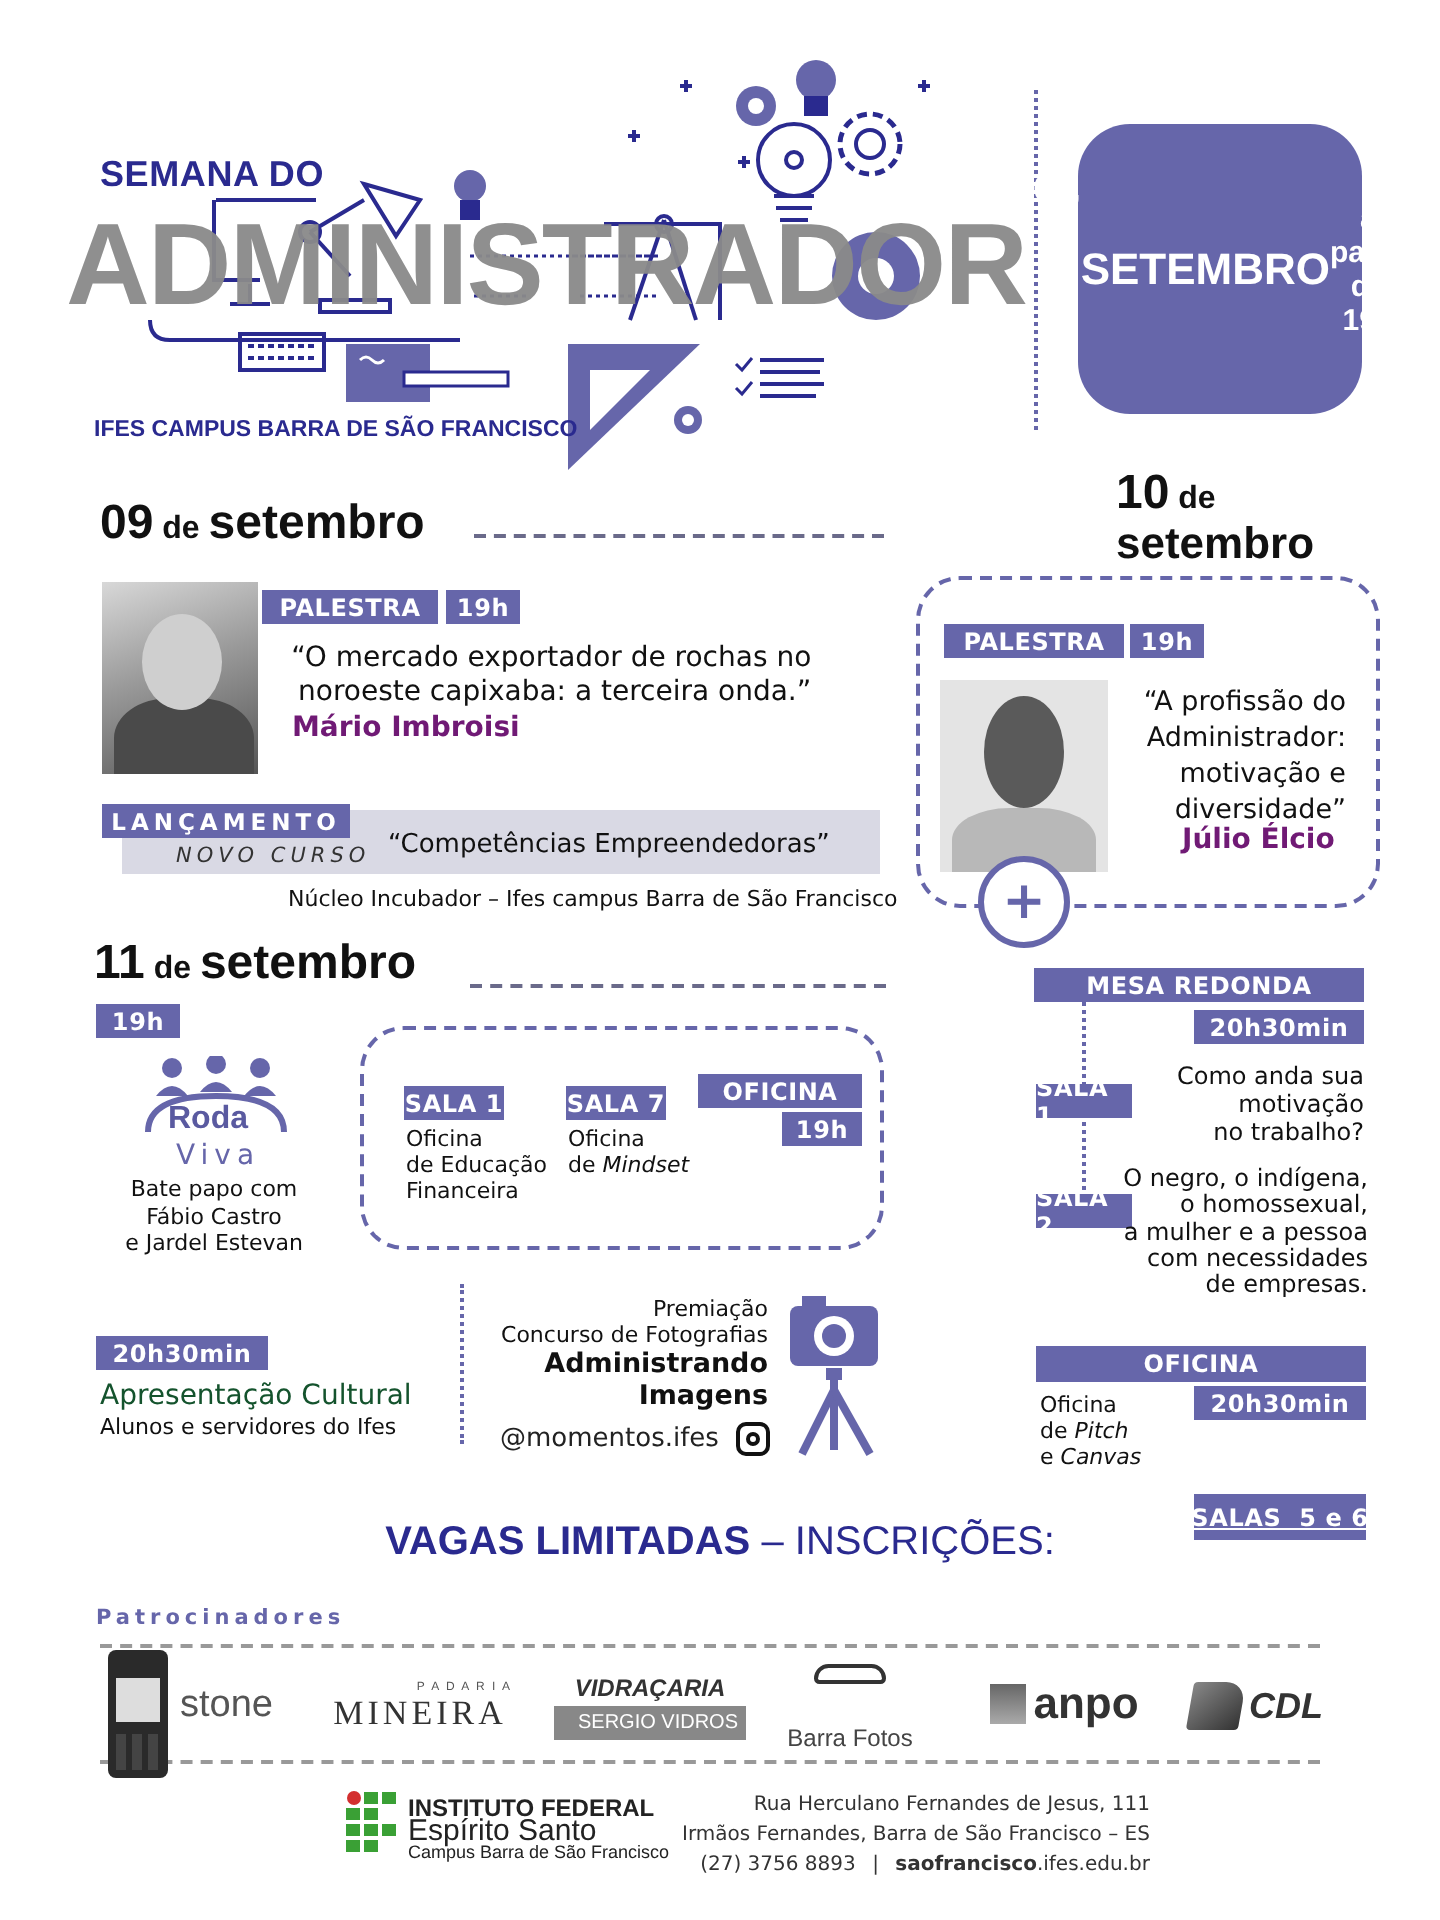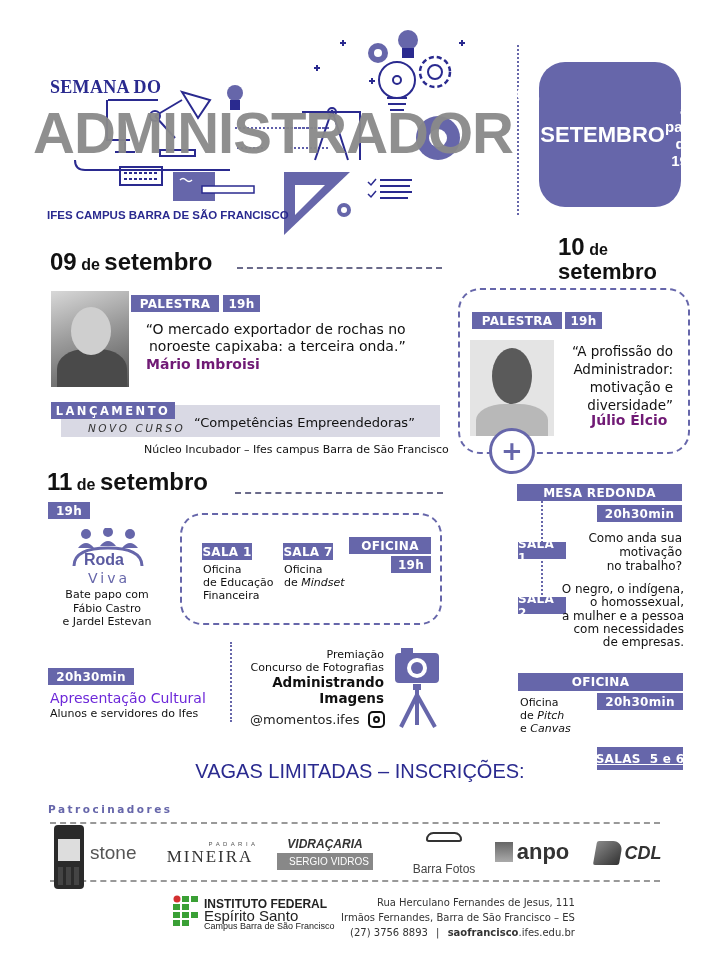--- a/index.html
+++ b/index.html
@@ -9,21 +9,21 @@
   .tag { position: absolute; background: #6666aa; color: #fff; font-family: "DejaVu Sans", sans-serif; font-weight: bold; font-size: 12px; display: flex; align-items: center; justify-content: center; letter-spacing: 0.3px; }
   .day-title { position: absolute; font-family: "Liberation Sans", sans-serif; font-weight: bold; color: #111; white-space: nowrap; }
   .day-title .num { font-size: 24px; }
   .day-title .de { font-size: 16px; }
   .day-title .mes { font-size: 24px; }
   .dash-h { position: absolute; border-top: 2px dashed #6a6a8a; height: 0; }
   .dot-v { position: absolute; border-left: 2px dotted #6666aa; width: 0; }
   .box-dash { position: absolute; border: 2px dashed #6666aa; border-radius: 22px; }
 
   
-  .semana { left: 50px; top: 77px; font-family: Liberation Serif, serif; font-weight: bold; color: #2a2a8f; font-size: 18px; letter-spacing: 0.3px; }
+  .semana { left: 50px; top: 77px; font-family: Liberation Sans, sans-serif; font-weight: bold; color: #2a2a8f; font-size: 18px; letter-spacing: 0.3px; }
   .adm { left: 33px; top: 104px; font-family: "Liberation Sans", sans-serif; font-weight: bold; color: #8a8a8a; font-size: 58px; letter-spacing: -1px; line-height: 1; opacity: 0.95; }
   .campus { left: 47px; top: 209px; font-family: "Liberation Sans", sans-serif; font-weight: bold; color: #2a2a8f; font-size: 11.5px; }
   .datebox { left: 539px; top: 62px; width: 142px; height: 145px; border-radius: 26px; background: #6666aa; color: #fff; display:flex; flex-direction: row; justify-content: center; align-items: center; font-family: "Liberation Sans", sans-serif; font-weight: bold; text-align:center; }
   .datebox .l1 { font-size: 17px; }
   .datebox .l2 { font-size: 22px; margin: 2px 0; }
   .datebox .l3 { font-size: 15px; }
 
   .quote { font-family: "DejaVu Sans", sans-serif; font-size: 14px; color: #111; line-height: 17px; }
   .speaker { font-family: "DejaVu Sans", sans-serif; font-weight: bold; color: #701a75; font-size: 14px; }
   .photo { position: absolute; background: linear-gradient(160deg, #d8d8d8 0%, #9a9a9a 45%, #555 100%); overflow: hidden; }
@@ -229,21 +229,21 @@
   <div>Oficina</div>
   <div><span>de </span><i>Mindset</i></div>
 </div>
 <div class="tag" style="left:349px;top:537px;width:82px;height:17px;">OFICINA</div>
 <div class="tag" style="left:391px;top:556px;width:40px;height:17px;">19h</div>
 
 <div class="dash-h" style="left:180px;top:627px;width:0px;"></div>
 <div class="dot-v" style="left:230px;top:642px;height:80px;"></div>
 
 <div class="tag" style="left:48px;top:668px;width:86px;height:17px;">20h30min</div>
-<div class="abs" style="left:50px;top:690px;font-family:'DejaVu Sans',sans-serif;font-size:14px;color:#6d28d9;">Apresentação Cultural</div>
+<div class="abs" style="left:50px;top:690px;font-family:'DejaVu Sans',sans-serif;font-size:14px;color:#14532d;">Apresentação Cultural</div>
 <div class="abs small" style="left:50px;top:707px;">Alunos e servidores do Ifes</div>
 
 <div class="abs" style="left:240px;top:648px;width:144px;text-align:right;font-family:'DejaVu Sans',sans-serif;color:#111;">
   <div class="small">Premiação</div>
   <div class="small">Concurso de Fotografias</div>
   <div style="font-weight:bold;font-size:13.5px;line-height:16px;">Administrando</div>
   <div style="font-weight:bold;font-size:13.5px;line-height:16px;">Imagens</div>
 </div>
 <div class="abs" style="left:250px;top:712px;font-family:'DejaVu Sans',sans-serif;font-size:13px;color:#222;">@momentos.ifes</div>
 <div class="abs" style="left:368px;top:711px;width:17px;height:17px;border:2.5px solid #111;border-radius:5px;">
@@ -256,41 +256,41 @@
     <circle cx="24" cy="23" r="10" fill="#fff"></circle>
     <circle cx="24" cy="23" r="6" fill="#6666aa"></circle>
     <rect x="20" y="39" width="8" height="6" fill="#6666aa"></rect>
     <line x1="24" y1="45" x2="24" y2="80" stroke="#6666aa" stroke-width="4"></line>
     <line x1="24" y1="50" x2="8" y2="82" stroke="#6666aa" stroke-width="4"></line>
     <line x1="24" y1="50" x2="42" y2="82" stroke="#6666aa" stroke-width="4"></line>
   </svg>
 </div>
 
 <div class="abs" style="left:160px;top:760px;width:400px;text-align:center;font-family:'Liberation Sans',sans-serif;color:#2a2a8f;line-height:22px;">
-  <div><span style="font-weight:normal;font-size:20px;">VAGAS LIMITADAS</span><span style="font-size:20px;"> – INSCRIÇÕES:</span></div>
+  <div><span style="font-weight:bold;font-size:20px;">VAGAS LIMITADAS</span><span style="font-size:20px;"> – INSCRIÇÕES:</span></div>
 </div>
 
 <div class="abs" style="left:48px;top:803px;font-family:'DejaVu Sans',sans-serif;font-weight:bold;font-size:10.5px;letter-spacing:2.5px;color:#6666aa;">Patrocinadores</div>
 <div class="dash-h" style="left:50px;top:822px;width:610px;border-top:2px dashed #999;"></div>
 <div class="dash-h" style="left:50px;top:880px;width:610px;border-top:2px dashed #999;"></div>
 
 <div class="abs" style="left:54px;top:825px;width:30px;height:64px;background:#2a2a2a;border-radius:4px;">
   <div style="position:absolute;left:4px;top:14px;width:22px;height:22px;background:#ddd;"></div>
   <div style="position:absolute;left:4px;top:42px;width:22px;height:18px;background:repeating-linear-gradient(90deg,#444 0 5px,#2a2a2a 5px 8px);"></div>
 </div>
 <div class="sponsor" style="left:90px;top:842px;font-size:19px;color:#555;">stone</div>
 <div class="sponsor" style="left:160px;top:838px;width:100px;height:32px;flex-direction:column;">
   <span style="font-size:6px;letter-spacing:1px;align-self:flex-end;margin-right:4px;">P A D A R I A</span>
   <span style="font-family:'Liberation Serif',serif;font-size:17px;letter-spacing:2px;color:#333;">MINEIRA</span>
 </div>
 <div class="sponsor" style="left:276px;top:830px;width:98px;height:46px;flex-direction:column;">
   <span style="font-weight:bold;font-style:italic;font-size:12px;color:#333;">VIDRAÇARIA</span>
   <span style="background:#888;color:#fff;font-size:10px;padding:3px 4px;margin-top:2px;width:96px;text-align:right;">SERGIO VIDROS</span>
 </div>
-<div class="sponsor" style="left:403px;top:832px;width:82px;height:44px;flex-direction:column;gap:20px;">
+<div class="sponsor" style="left:384px;top:832px;width:82px;height:44px;flex-direction:column;gap:20px;">
   <span style="width:36px;height:18px;border:2px solid #333;border-radius:8px 8px 3px 3px;"></span>
   <span style="font-size:12px;color:#444;">Barra Fotos</span>
 </div>
 <div class="sponsor" style="left:487px;top:832px;width:90px;height:40px;">
   <span style="width:18px;height:20px;background:linear-gradient(#666,#aaa);margin-right:4px;"></span>
   <span style="font-weight:bold;font-size:22px;color:#333;">anpo</span>
 </div>
 <div class="sponsor" style="left:592px;top:838px;width:72px;height:30px;">
   <span style="width:26px;height:24px;background:linear-gradient(135deg,#888,#333);border-radius:2px 10px 2px 2px;transform:skewX(-10deg);margin-right:4px;"></span>
   <span style="font-weight:bold;font-style:italic;font-size:18px;color:#333;">CDL</span>

